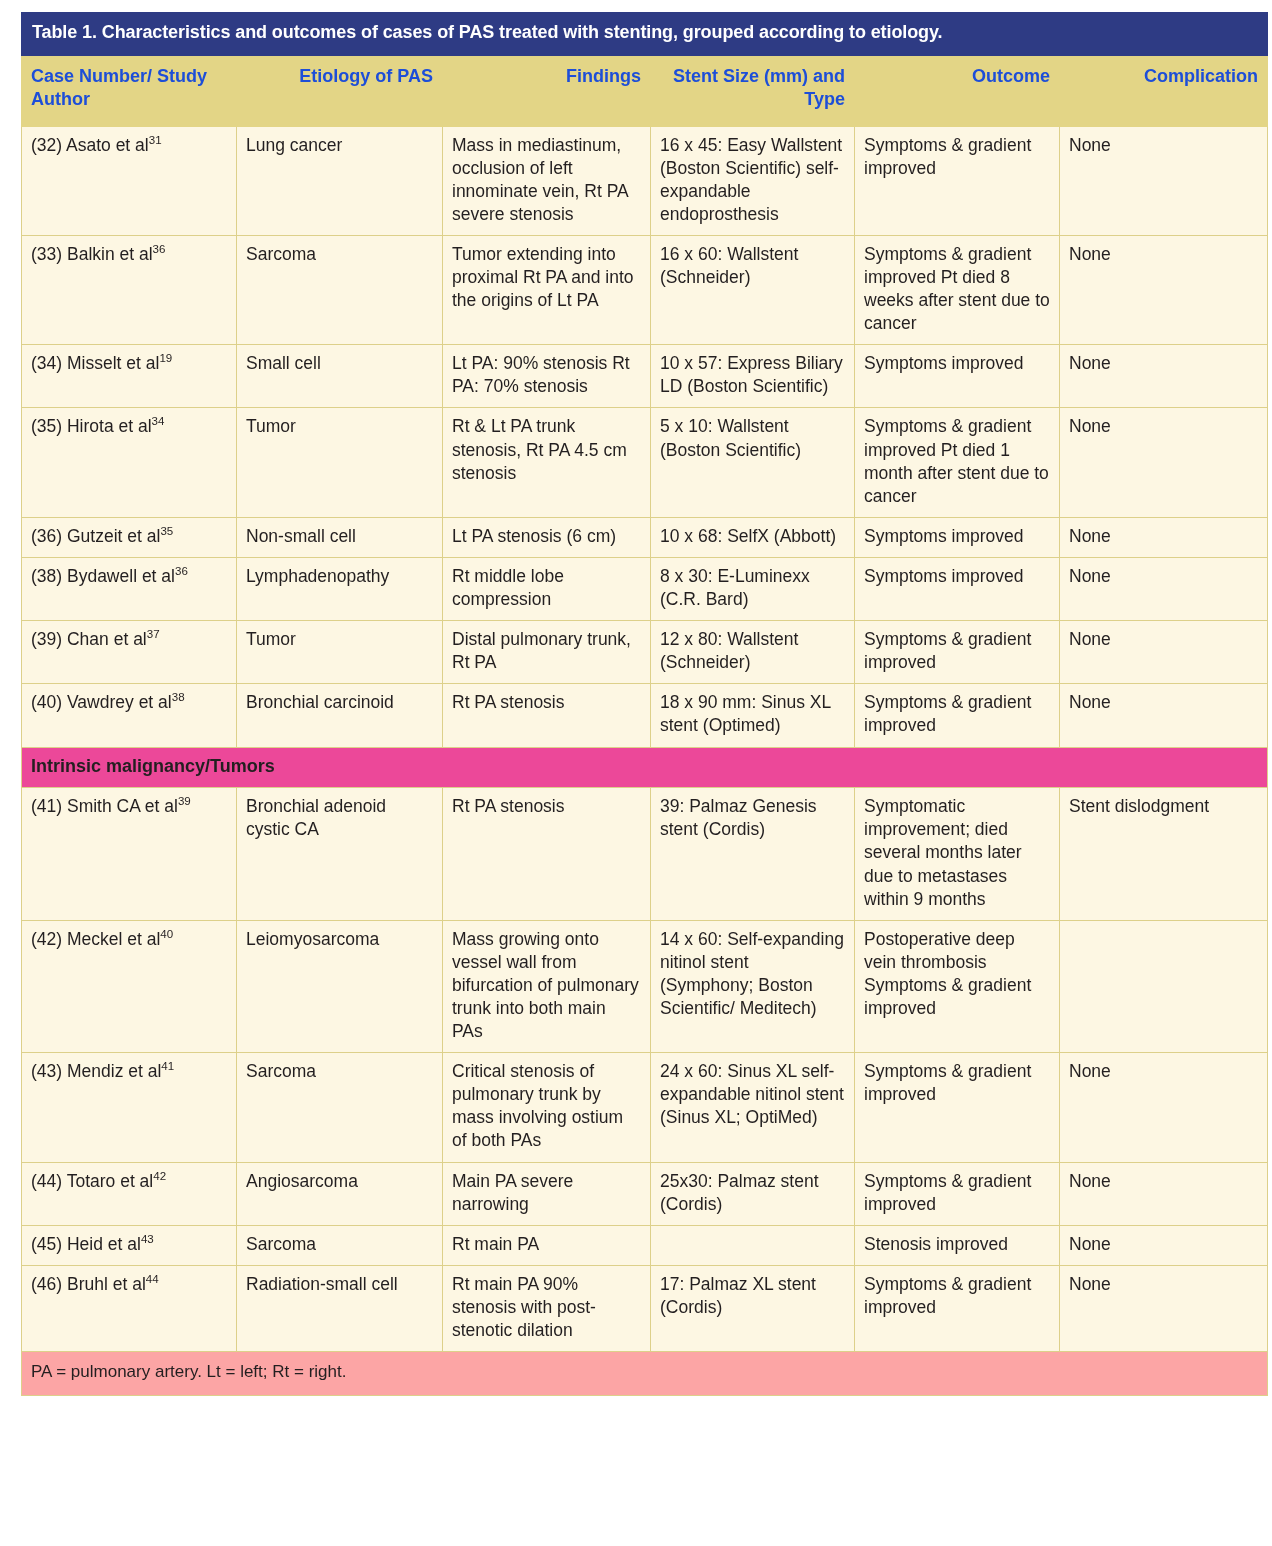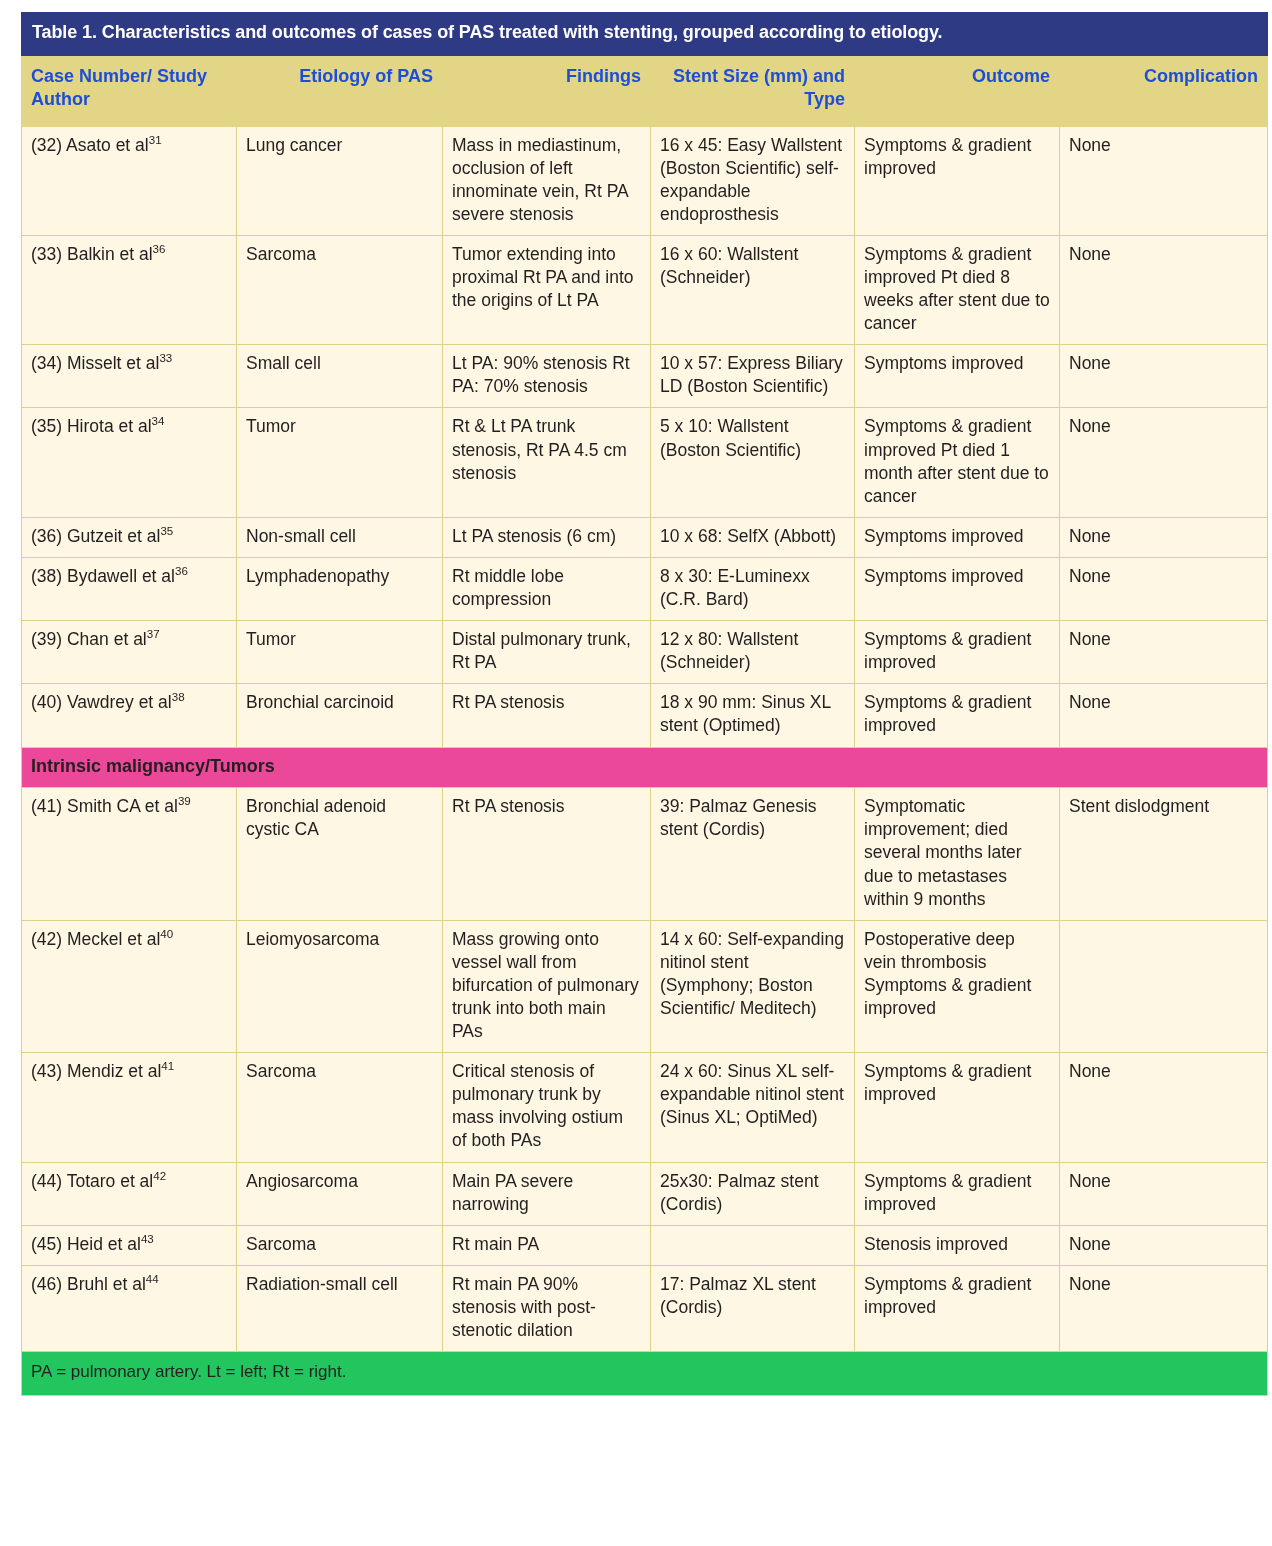--- a/index.html
+++ b/index.html
@@ -68,21 +68,21 @@
     font-weight: bold;
     font-size: 18px;
     border-left: 1px solid #ddd08a;
     border-right: 1px solid #ddd08a;
     border-top: 1px solid #ddd08a;
     border-bottom: 1px solid #ddd08a;
     padding: 7px 9px 9px 9px;
   }
   
   tr.footnote-row td {
-    background: #22c55e;
+    background: #fca5a5;
     font-size: 17px;
     padding: 9px 9px 11px 9px;
   }
   sup {
     font-size: 0.66em;
     vertical-align: super;
     line-height: 0;
   }
   .c0 { width: 215px; }
   .c1 { width: 206px; }
@@ -133,21 +133,21 @@
         </tr>
         <tr>
           <td>(33) Balkin et al<sup>36</sup></td>
           <td>Sarcoma</td>
           <td>Tumor extending into proximal Rt PA and into the origins of Lt PA</td>
           <td>16 x 60: Wallstent (Schneider)</td>
           <td>Symptoms &amp; gradient improved Pt died 8 weeks after stent due to cancer</td>
           <td>None</td>
         </tr>
         <tr>
-          <td>(34) Misselt et al<sup>33</sup></td>
+          <td>(34) Misselt et al<sup>19</sup></td>
           <td>Small cell</td>
           <td>Lt PA: 90% stenosis Rt PA: 70% stenosis</td>
           <td>10 x 57: Express Biliary LD (Boston Scientific)</td>
           <td>Symptoms improved</td>
           <td>None</td>
         </tr>
         <tr>
           <td>(35) Hirota et al<sup>34</sup></td>
           <td>Tumor</td>
           <td>Rt &amp; Lt PA trunk stenosis, Rt PA 4.5 cm stenosis</td>

